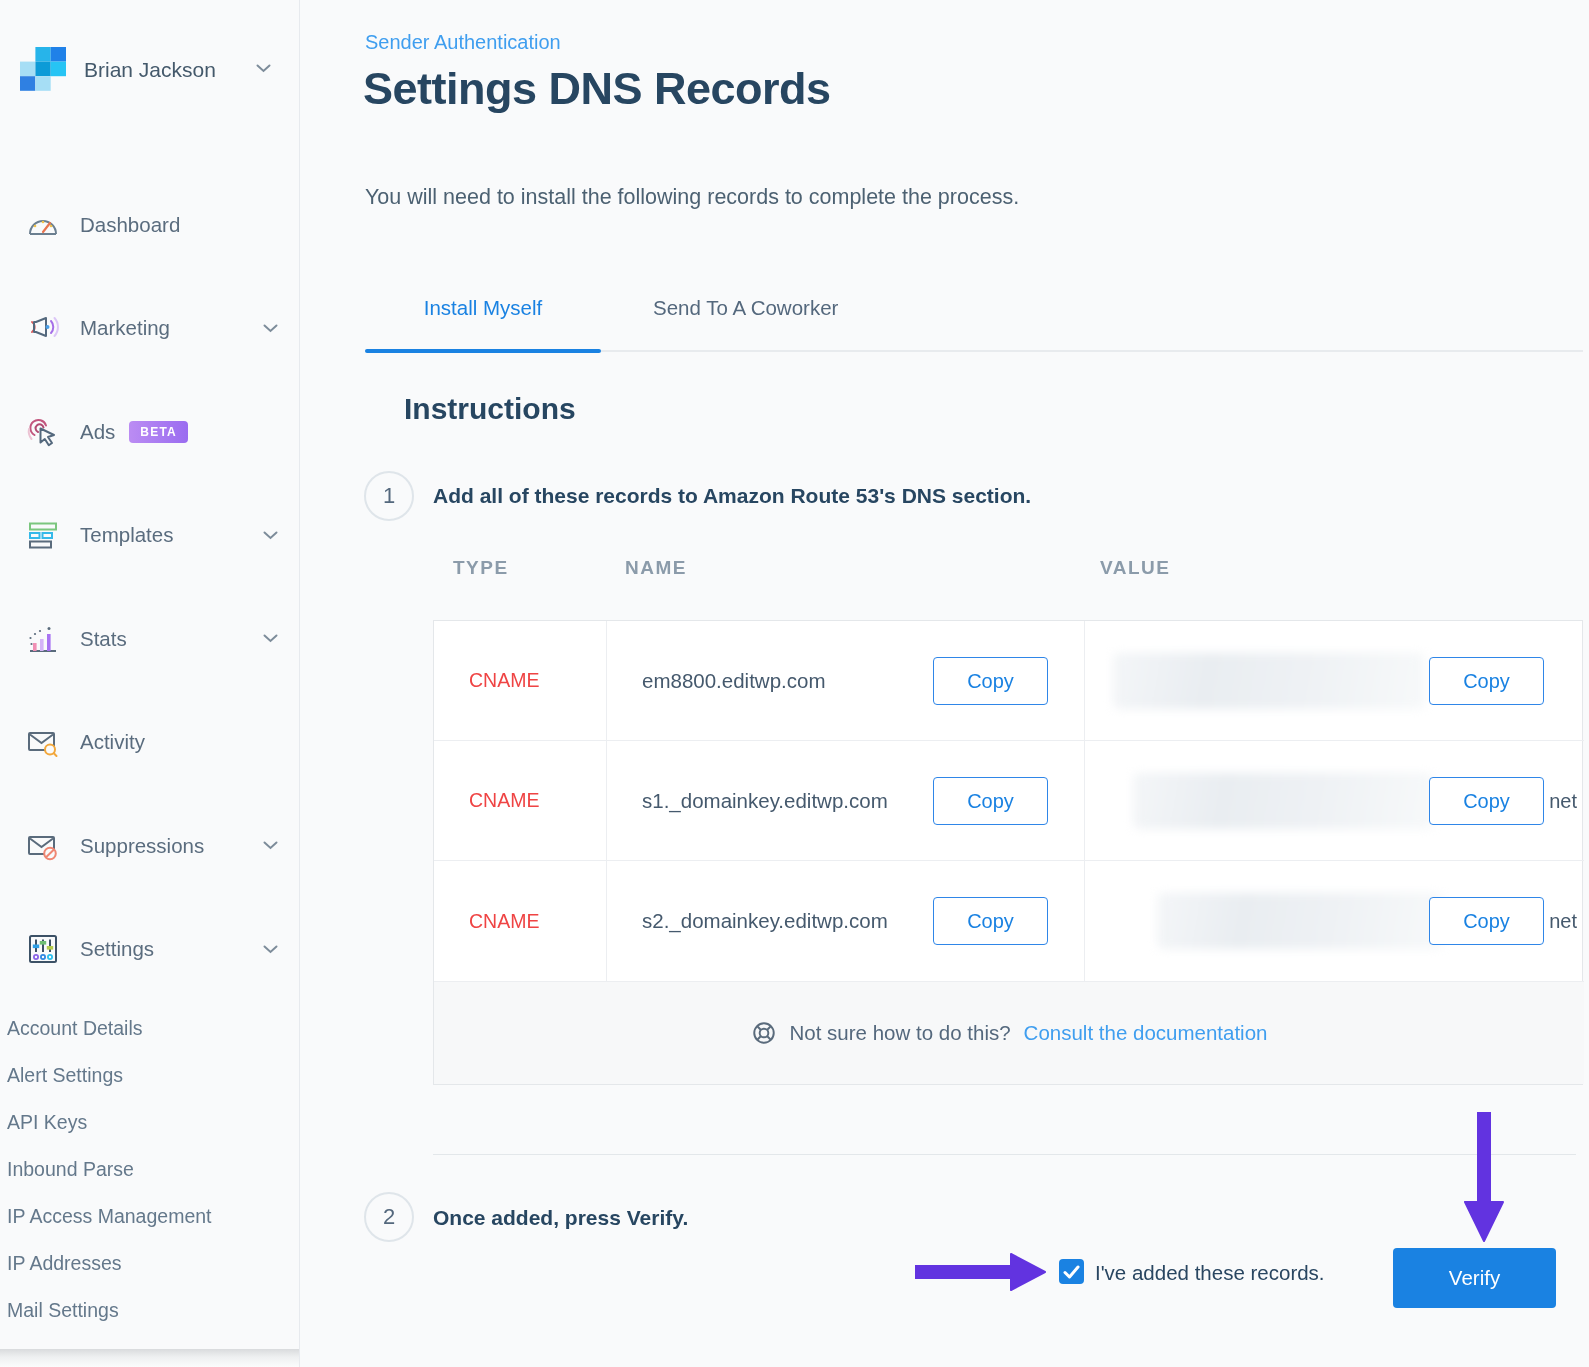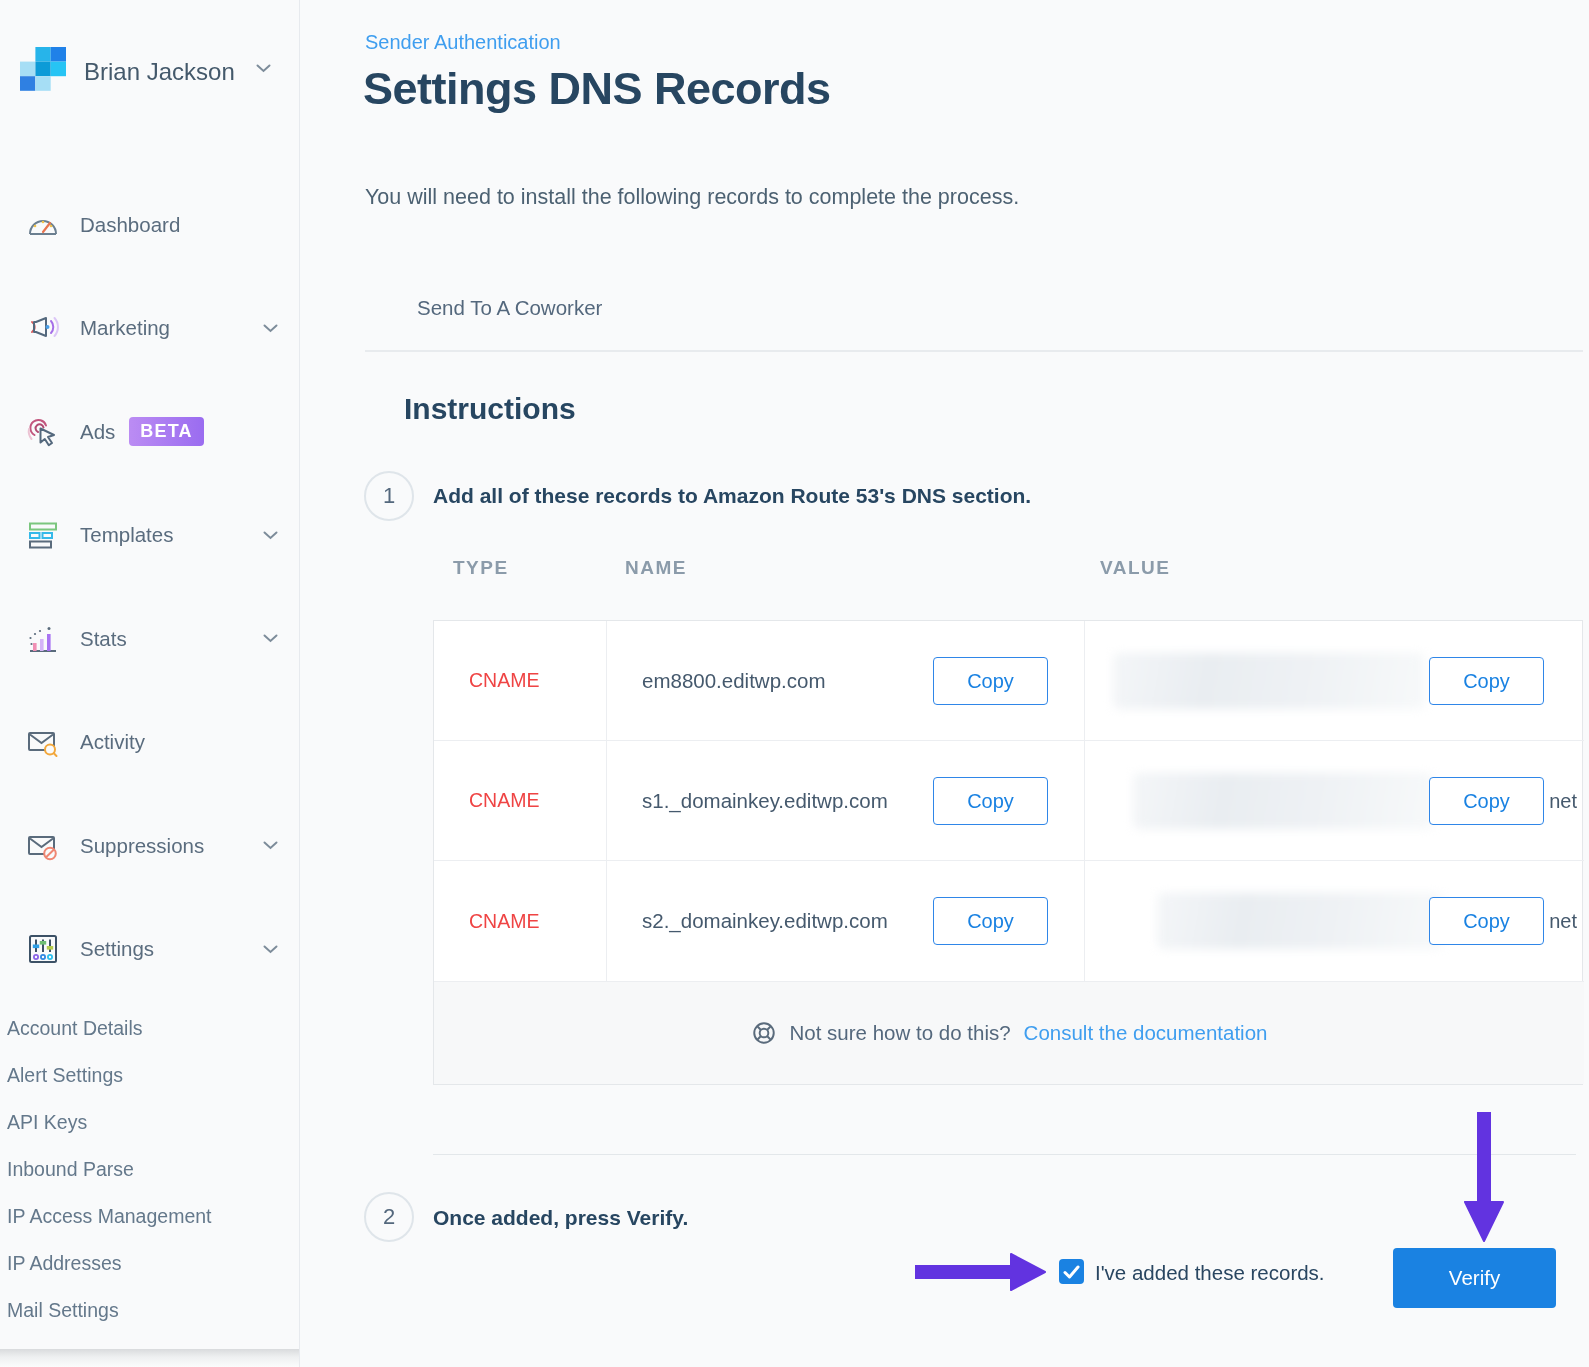--- a/index.html
+++ b/index.html
@@ -9,31 +9,31 @@
     background:#f9fafb; color:#294661;
     font-family:"Liberation Sans", sans-serif;
   }
   svg { display:block; }
 
   
   .sidebar { position:absolute; left:0; top:0; width:300px; height:1367px;
              background:#f9fafb; border-right:1px solid #e7eaee; }
   .user-row { position:absolute; left:0; top:36px; width:300px; height:70px; cursor:pointer; }
   .logo { position:absolute; left:20px; top:10px; }
-  .user-name { position:absolute; left:84px; top:22px; font-size:24px; color:#44596b; }
+  .user-name { position:absolute; left:84px; top:22px; font-size:21px; color:#44596b; }
   .user-chevron { position:absolute; left:256px; top:28px; }
 
   .nav { position:absolute; left:0; top:173px; width:300px; }
   .nav-item { height:103.5px; display:flex; align-items:center; padding:0 22px 0 24px; cursor:pointer; }
   .nav-icon { width:38px; display:flex; justify-content:center; }
   .nav-label { margin-left:18px; font-size:20.5px; color:#5a6c7e; }
   .nav-chevron { margin-left:auto; }
   .beta-badge { margin-left:14px; padding:4px 11px; border-radius:4px;
     background:linear-gradient(90deg,#bb8cf3,#9a6cf0); color:#fff;
-    font-size:18px; font-weight:bold; letter-spacing:1.2px; }
+    font-size:12px; font-weight:bold; letter-spacing:1.2px; }
 
   .subnav { position:absolute; left:0; top:1005px; width:300px; }
   .subnav-item { height:47px; display:flex; align-items:center; padding-left:7px;
     font-size:19.5px; color:#64788b; cursor:pointer; }
   .sidebar-shadow { position:absolute; left:0; top:1349px; width:299px; height:18px;
     background:linear-gradient(#d9dbdd 0%, #eef0f1 45%, #fbfcfc 100%); }
 
   
   .breadcrumb { position:absolute; left:365px; top:31px; font-size:20px; color:#3f9eef; text-decoration:none; cursor:pointer; }
   .page-title { position:absolute; left:363px; top:63px; font-size:45px; font-weight:bold;
@@ -270,20 +270,21 @@
   </div>
 
   <div class="sidebar-shadow"></div>
 </aside>
 
 <a class="breadcrumb">Sender Authentication</a>
 <h1 class="page-title">Settings DNS Records</h1>
 <p class="intro">You will need to install the following records to complete the process.</p>
 
 <div class="tabs">
+  <div class="tab tab-active">Install Myself</div>
   <div class="tab tab-inactive">Send To A Coworker</div>
 </div>
 
 <h2 class="section-title">Instructions</h2>
 
 <div class="step-circle" style="left:364px; top:471px;">1</div>
 <div class="step-text" style="left:433px; top:484px;">Add all of these records to Amazon Route 53's DNS section.</div>
 
 <div class="col-headers">
   <span>TYPE</span>

